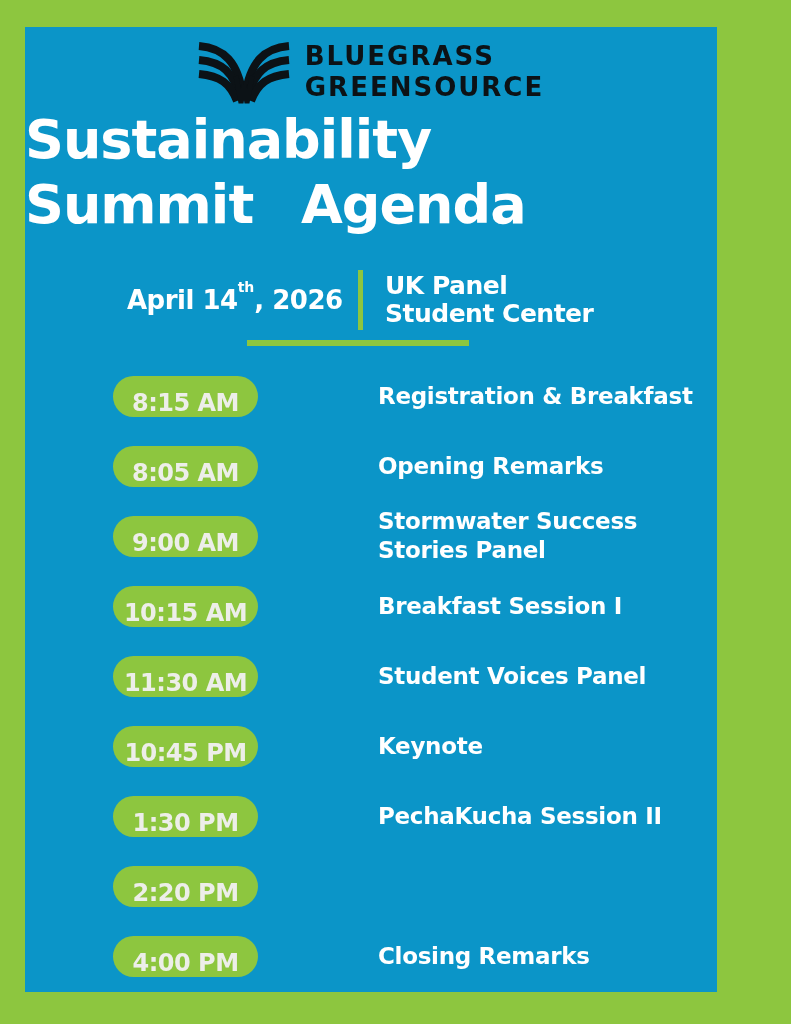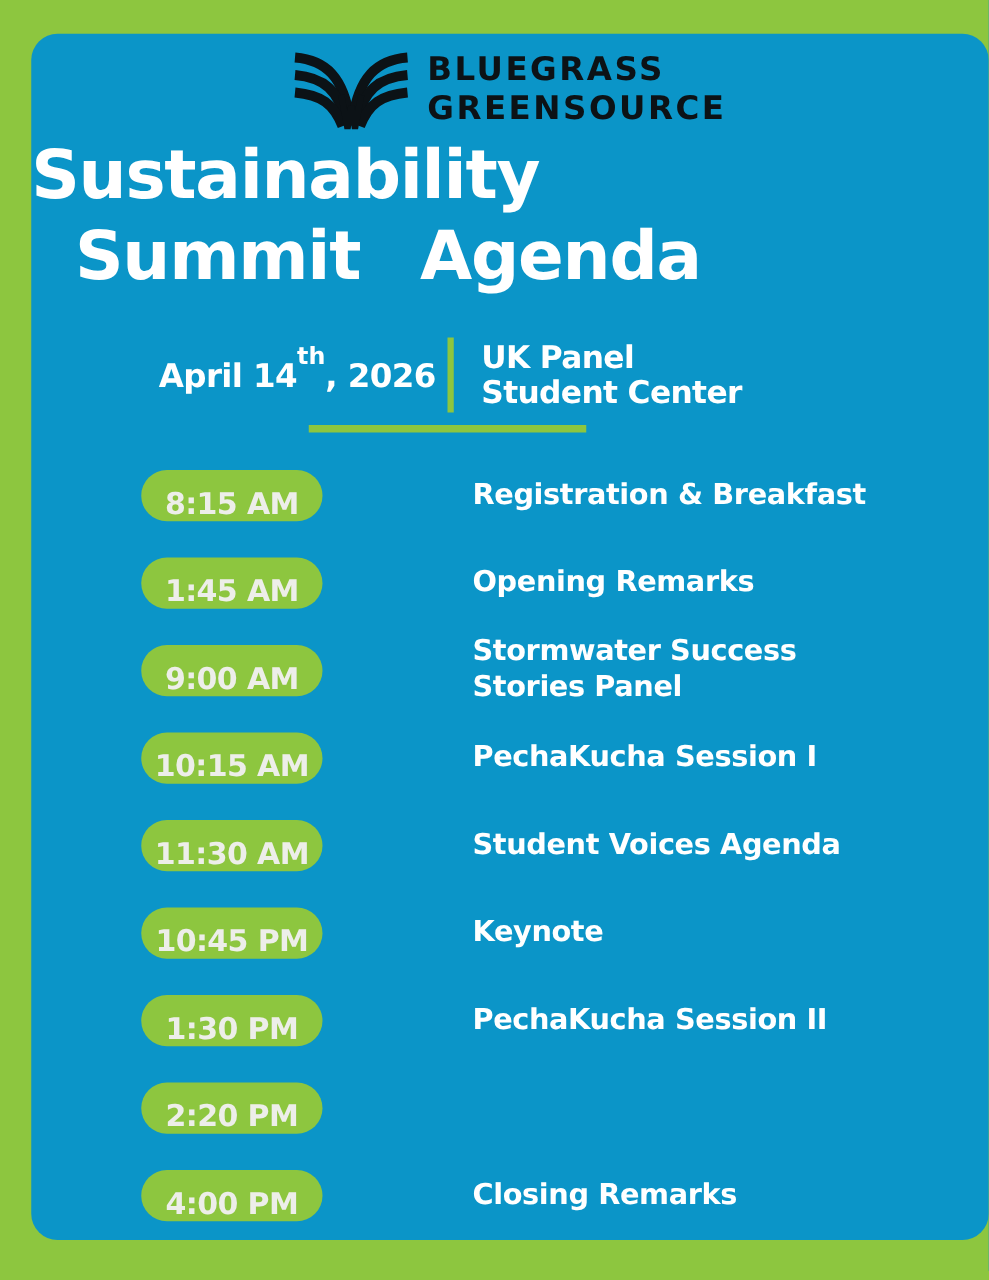--- a/index.html
+++ b/index.html
@@ -12,23 +12,22 @@
   *{margin:0;padding:0;box-sizing:border-box;}
   html,body{width:791px;height:1024px;overflow:hidden;}
   body{
     background:var(--green);
     font-family:"DejaVu Sans","Liberation Sans",sans-serif;
     position:relative;
   }
   .panel{
     position:absolute;
     left:25px;top:27px;
-    width:766px;height:965px;
+    width:692px;height:965px;
     background:var(--blue);
-    border-radius:21px;
   }
   
   .logo-row{
     position:absolute;top:13px;left:0;width:100%;
     display:flex;justify-content:center;align-items:center;gap:15px;
   }
   .logo-mark{width:92px;height:64px;color:var(--ink);flex:0 0 auto;}
   .logo-text{
     color:var(--ink);
     font-weight:bold;
@@ -38,35 +37,35 @@
   }
   
   .title{
     position:absolute;top:80px;left:0;width:100%;
     color:var(--white);
     font-weight:bold;
     font-size:54px;
     letter-spacing:-1px;
     line-height:65px;
   }
-  .title .line2{word-spacing:30px;padding-left:35px;}
+  .title .line2{word-spacing:30px;}
   
   .meta-row{
     position:absolute;top:243px;left:102px;
     display:flex;align-items:center;
   }
   .date{
     width:231px;
     color:var(--white);
     font-weight:bold;
     font-size:26px;
     letter-spacing:-0.5px;
   }
   .date sup{
-    font-size:19px;
+    font-size:14px;
     position:relative;top:-0.5em;
     letter-spacing:0;
   }
   .meta-sep{
     width:5px;height:60px;
     background:var(--green);
     margin-right:22px;
     flex:0 0 auto;
   }
   .venue{
@@ -152,45 +151,45 @@
   <div class="agenda" id="agenda-list">
   <div class="row">
     <div class="pill">
       <span class="time">8:15 AM</span>
     </div>
     <div class="evt">Registration &amp; Breakfast</div>
   </div>
 
   <div class="row">
     <div class="pill">
-      <span class="time">1:45 AM</span>
+      <span class="time">8:05 AM</span>
     </div>
     <div class="evt">Opening Remarks</div>
   </div>
 
   <div class="row">
     <div class="pill">
       <span class="time">9:00 AM</span>
     </div>
     <div class="evt">Stormwater Success
 Stories Panel</div>
   </div>
 
   <div class="row">
     <div class="pill">
       <span class="time">10:15 AM</span>
     </div>
-    <div class="evt">PechaKucha Session I</div>
+    <div class="evt">Breakfast Session I</div>
   </div>
 
   <div class="row">
     <div class="pill">
       <span class="time">11:30 AM</span>
     </div>
-    <div class="evt">Student Voices Agenda</div>
+    <div class="evt">Student Voices Panel</div>
   </div>
 
   <div class="row">
     <div class="pill">
       <span class="time">10:45 PM</span>
     </div>
     <div class="evt">Keynote</div>
   </div>
 
   <div class="row">

